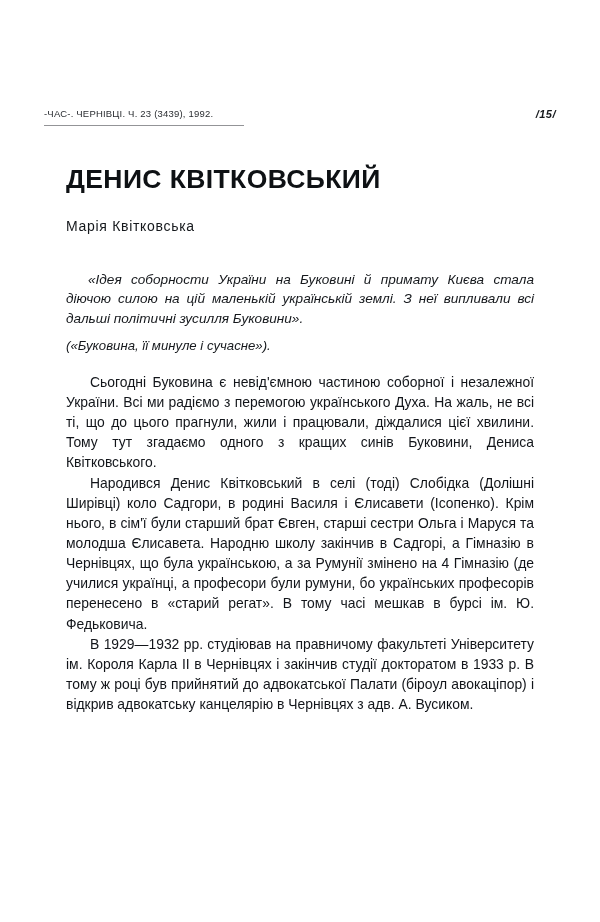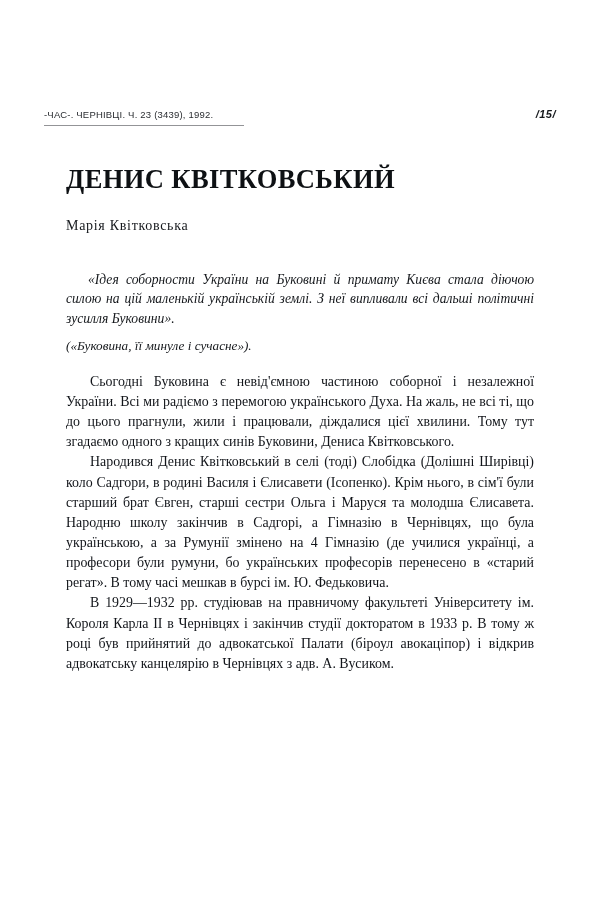--- a/index.html
+++ b/index.html
@@ -20,21 +20,21 @@
     height: 922px;
     box-sizing: border-box;
     padding: 0;
   }
   .running-head {
     position: absolute;
     top: 108px;
     left: 44px;
     right: 44px;
     display: flex;
-    align-items: center;
+    align-items: flex-start;
     justify-content: space-between;
   }
   .running-head-left {
     font-size: 9.5px;
     letter-spacing: 0.2px;
     color: #2a2d31;
     white-space: nowrap;
   }
   .running-head-right {
     font-size: 11px;
@@ -50,21 +50,20 @@
     width: 200px;
     height: 1px;
     background: #3a3d41;
     opacity: 0.55;
   }
   .content {
     position: absolute;
     top: 165px;
     left: 66px;
     width: 468px;
-    font-family: Liberation Serif, serif;
   }
   h1.title {
     margin: 0;
     font-size: 26.5px;
     font-weight: bold;
     letter-spacing: 0.4px;
     color: #0e1114;
     line-height: 1.1;
   }
   .author {

